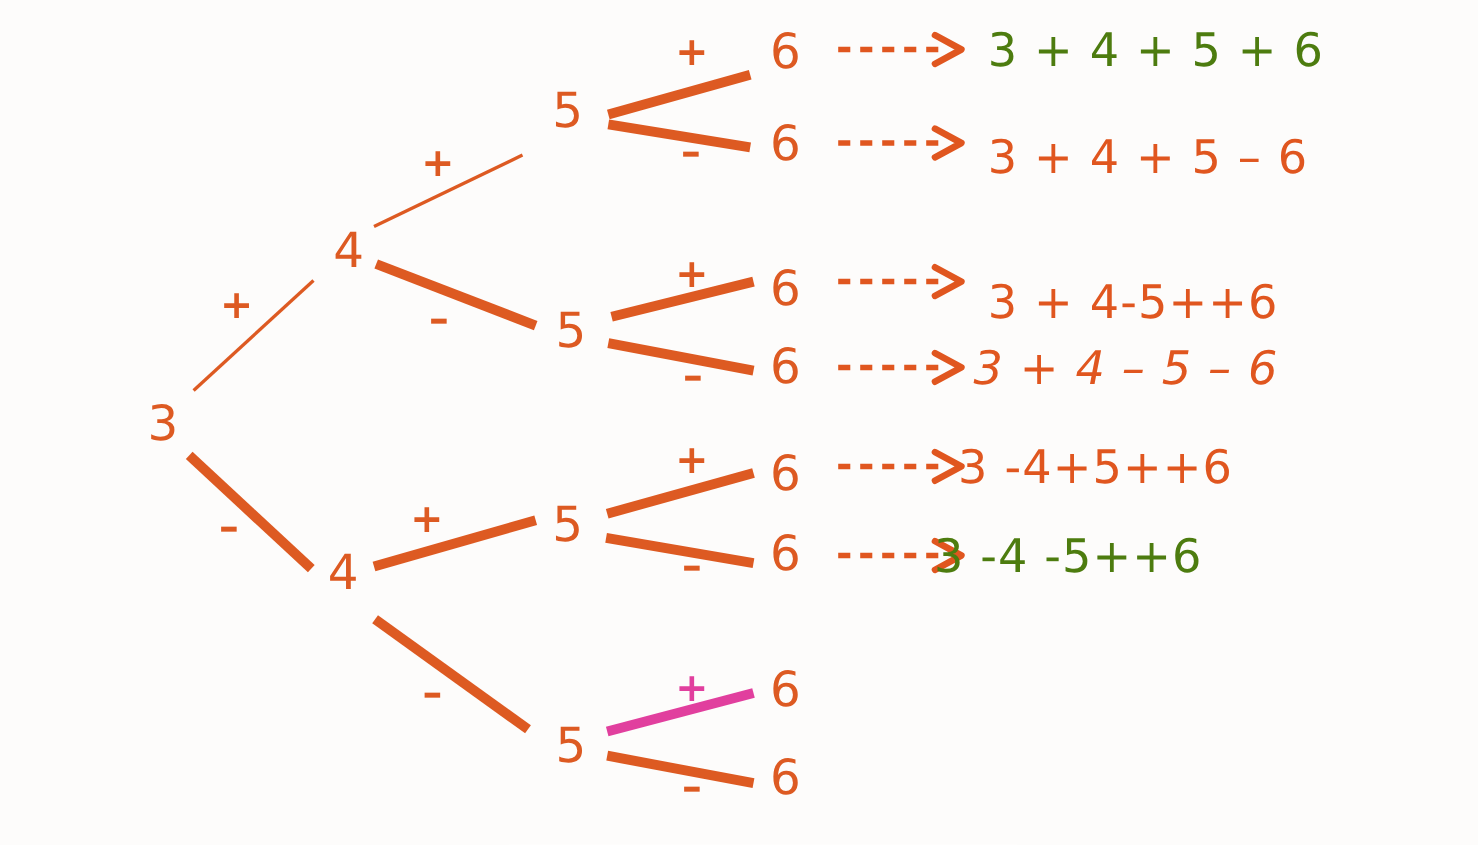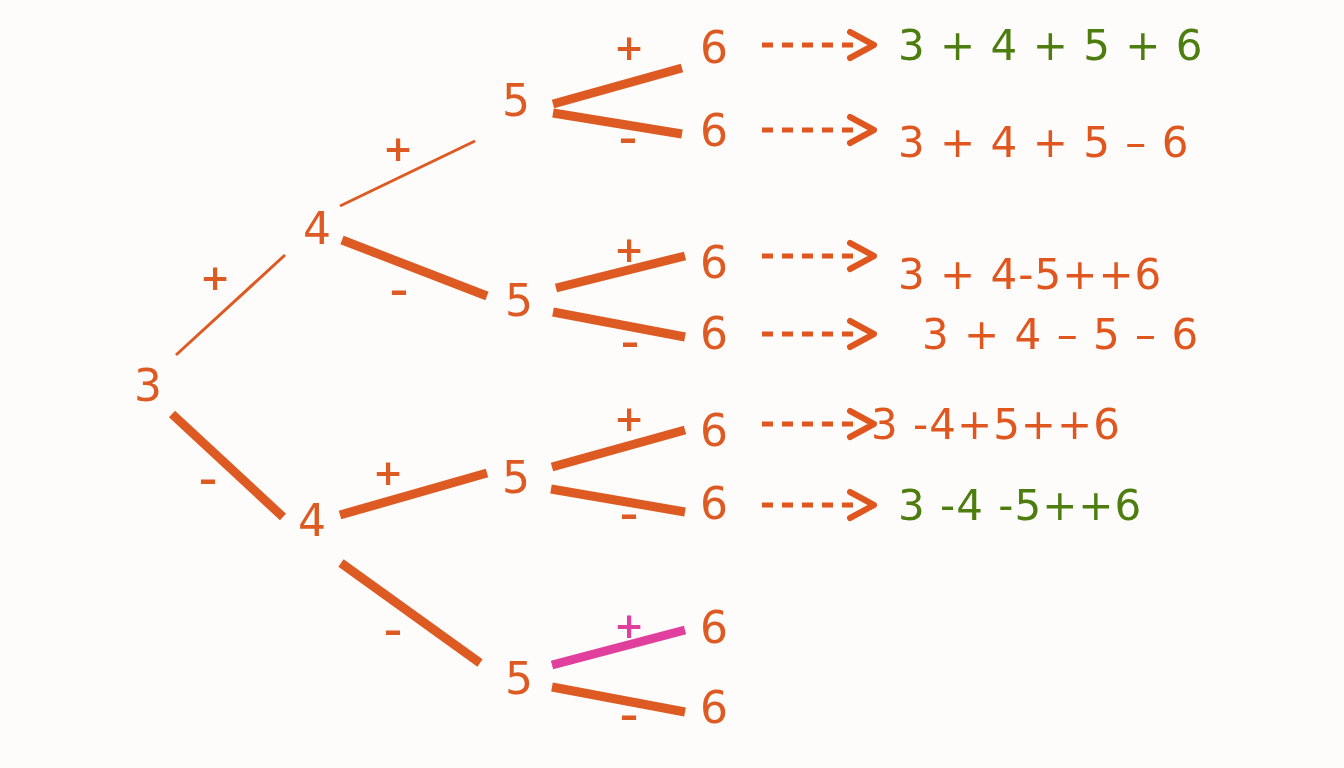--- a/index.html
+++ b/index.html
@@ -137,17 +137,17 @@
       <div class="op-label" style="left: 630px; top: 343px;">–</div>
       <div class="op-label" style="left: 629px; top: 419px;">+</div>
       <div class="op-label" style="left: 629px; top: 515px;">–</div>
       <div class="op-label pink" style="left: 629px; top: 626px;">+</div>
       <div class="op-label" style="left: 629px; top: 716px;">–</div>
     </div>
   <div id="result-layer">
       <div class="result-label pink" style="left: 898px; top: 46px;">3 + 4 + 5 + 6</div>
       <div class="result-label" style="left: 898px; top: 143px;">3 + 4 + 5 – 6</div>
       <div class="result-label" style="left: 898px; top: 275px;">3 + 4-5++6</div>
-      <div class="result-label" style="left: 922px; top: 335px;">3 + 4 – 5 – 6</div>
+      <div class="result-label" style="left: 885px; top: 335px; font-style: italic;">3 + 4 – 5 – 6</div>
       <div class="result-label" style="left: 871px; top: 425px;">3 -4+5++6</div>
-      <div class="result-label pink" style="left: 898px; top: 506px;">3 -4 -5++6</div>
+      <div class="result-label pink" style="left: 849px; top: 506px;">3 -4 -5++6</div>
     </div>
 </div>
 
 </body></html>

